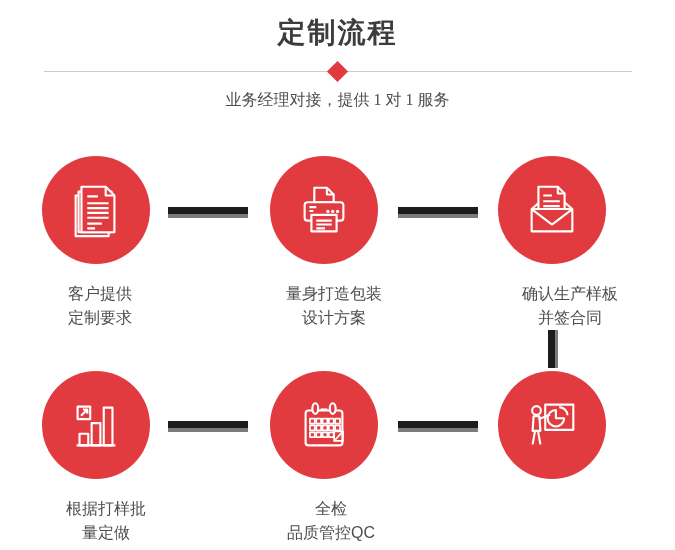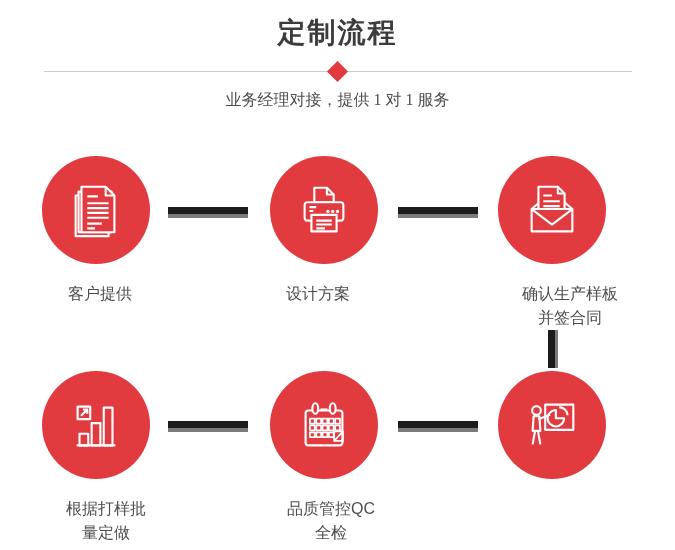--- a/index.html
+++ b/index.html
@@ -54,36 +54,38 @@
     <svg class="ic" width="62" height="62" viewBox="0 0 64 64">
       <rect x="11" y="17" width="34" height="42"></rect>
       <rect class="fillr" x="14" y="13" width="34" height="42"></rect>
       <path class="fillr" d="M17 8 h25 l9 9 v38 h-34 z"></path>
       <path d="M42 8 v9 h9"></path>
       <path d="M23 18 h11 M23 25 h22 M23 30 h22 M23 35 h22 M23 40 h22 M23 46 h15 M23 51 h8"></path>
     </svg>
   </div>
   <div class="step-label l1">
     <span>客户提供</span>
+    <span>定制要求</span>
   </div>
 
   <div class="circle c2">
     <svg class="ic" width="62" height="62" viewBox="0 0 64 64">
       <path class="fillr" d="M22 9 h13 l7 7 v8 h-20 z"></path>
       <path d="M35 9 v7 h7"></path>
       <rect class="fillr" x="12" y="24" width="40" height="19" rx="3"></rect>
       <path d="M17 29 h7 M17 33 h4"></path>
       <circle class="dot" cx="36" cy="33.5" r="1.7"></circle>
       <circle class="dot" cx="41" cy="33.5" r="1.7"></circle>
       <circle class="dot" cx="46" cy="33.5" r="1.7"></circle>
       <rect class="fillr" x="19" y="37" width="26" height="17"></rect>
       <path d="M24 43 h16 M24 47 h16 M24 51 h9"></path>
     </svg>
   </div>
   <div class="step-label l2">
+    <span>量身打造包装</span>
     <span>设计方案</span>
   </div>
 
   <div class="circle c3">
     <svg class="ic" width="62" height="62" viewBox="0 0 64 64">
       <path d="M11 31 L32 13 L53 31"></path>
       <path class="fillr" d="M18 8 h20 l7 7 v25 h-27 z"></path>
       <path d="M38 8 v7 h7"></path>
       <path d="M23 17 h9 M23 23 h17 M23 28 h17 M23 33 h12"></path>
       <path class="fillr" d="M11 31 h42 v23 h-42 z"></path>
@@ -130,22 +132,22 @@
         <rect x="17.5" y="39.5" width="5" height="5"></rect>
           <rect x="24" y="39.5" width="5" height="5"></rect>
           <rect x="30.5" y="39.5" width="5" height="5"></rect>
           <rect x="37" y="39.5" width="5" height="5"></rect>
         <rect x="42.5" y="38.5" width="9" height="10"></rect>
           <path d="M42.5 48.5 L51.5 38.5"></path>
       </g>
     </svg>
   </div>
   <div class="step-label l5">
+    <span>全检</span>
     <span>品质管控QC</span>
-    <span>全检</span>
   </div>
 
   <div class="circle c6">
     <svg class="ic" width="62" height="62" viewBox="0 0 64 64">
       <rect x="25" y="11" width="29" height="26"></rect>
       <path d="M36 25 L36 16.5 A8.5 8.5 0 1 0 44.5 25 Z"></path>
       <path d="M39.5 13.5 A9 9 0 0 1 48 22"></path>
       <circle class="fillr" cx="16" cy="17" r="4.5"></circle>
       <path class="fillr" d="M13 23 L19 23 L20 38 L12 38 Z"></path>
       <path d="M18 26 L30 21.5"></path>

